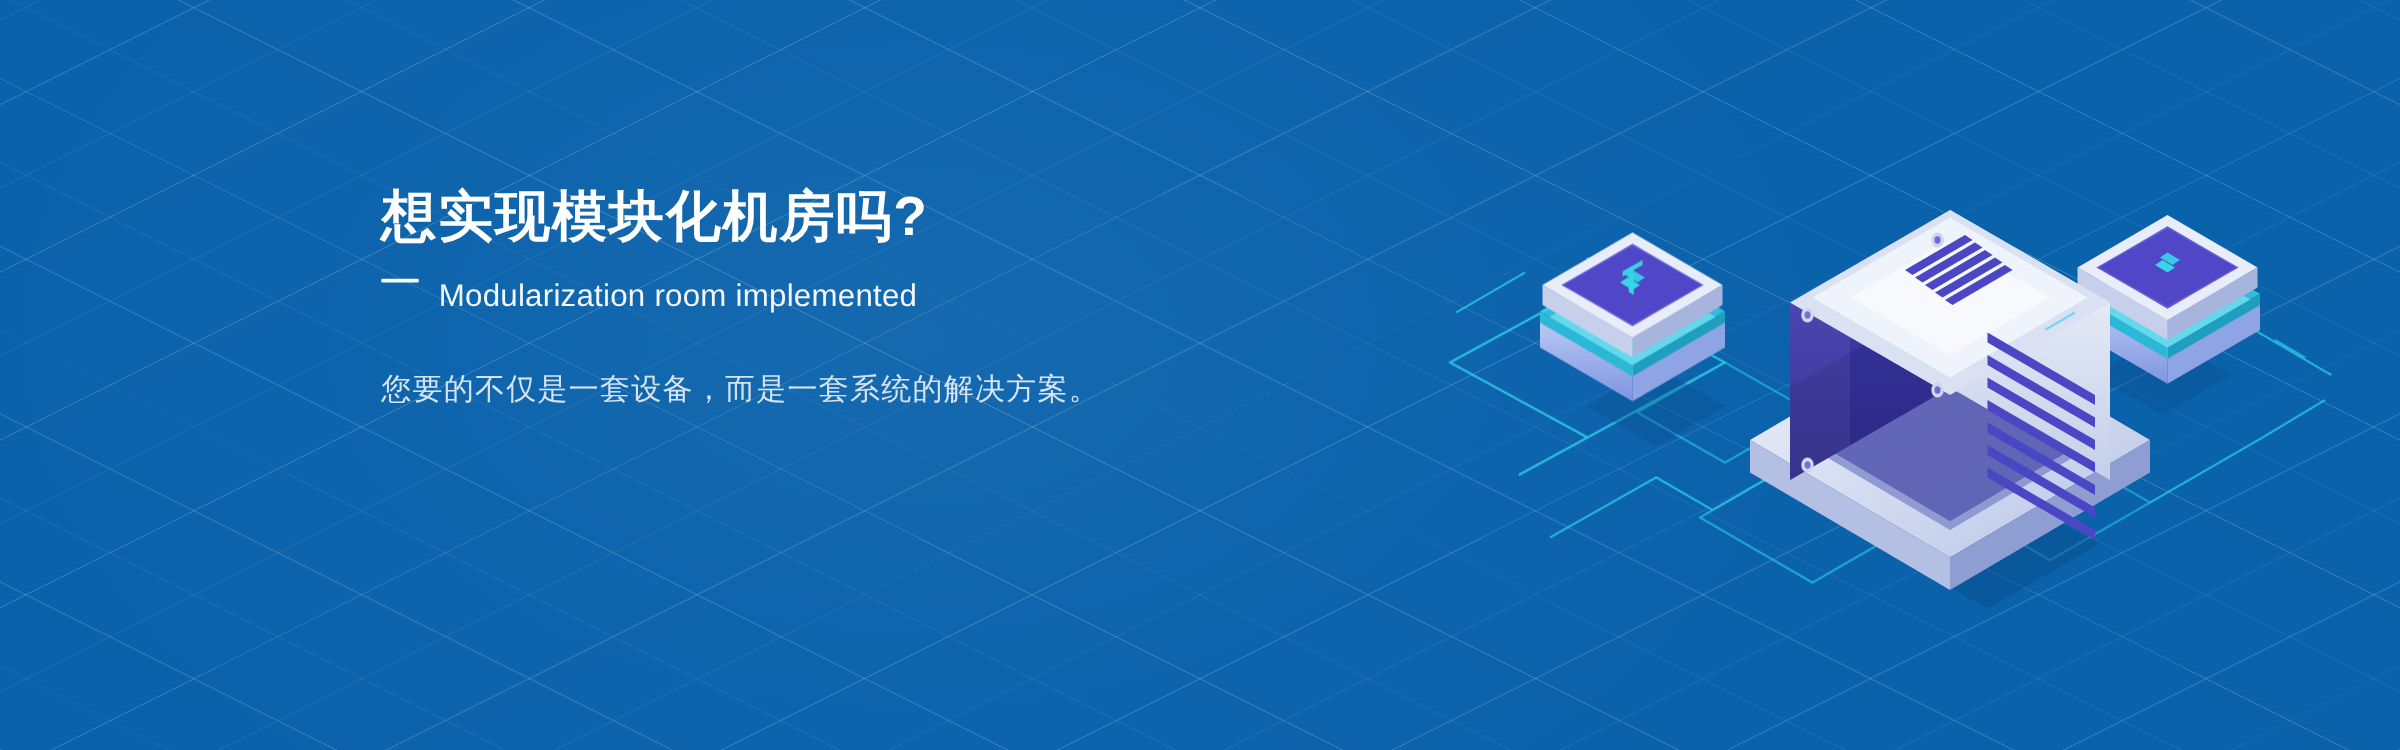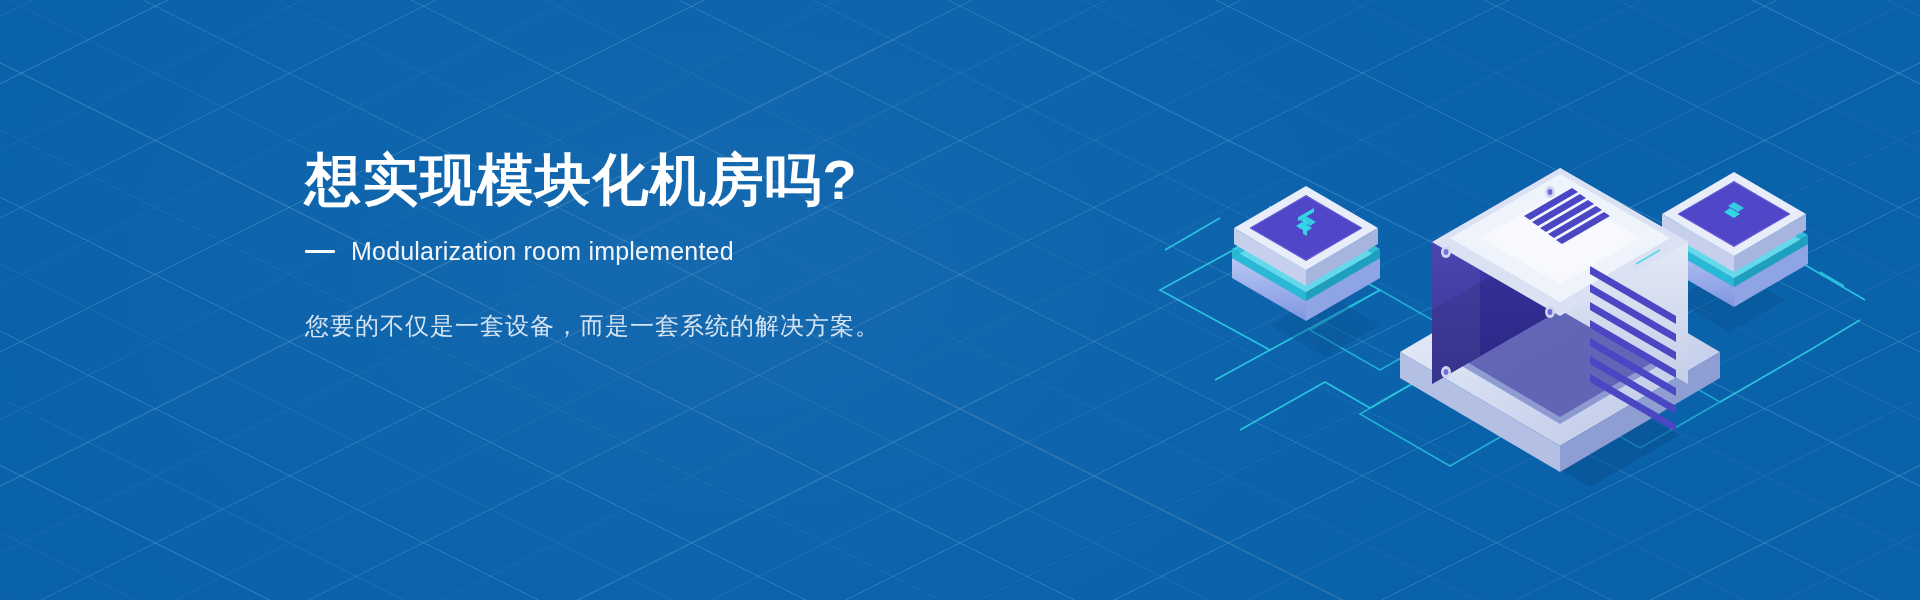--- a/index.html
+++ b/index.html
@@ -64,30 +64,29 @@
   
   .copy {
     position: absolute;
     left: 305px;
     top: 148px;
     width: 640px;
     z-index: 5;
   }
   .headline {
     color: #ffffff;
-    font-size: 56px;
+    font-size: 44px;
     line-height: 1.16;
     font-weight: 700;
     letter-spacing: 1.5px;
     margin: 0 0 24px 0;
     white-space: nowrap;
   }
   .sub-row {
     display: flex;
-    align-items: center;
     gap: 16px;
     margin: 0 0 42px 0;
   }
   .sub-dash {
     display: block;
     width: 30px;
     height: 3px;
     background: #ffffff;
     flex: 0 0 auto;
     border-radius: 1px;

